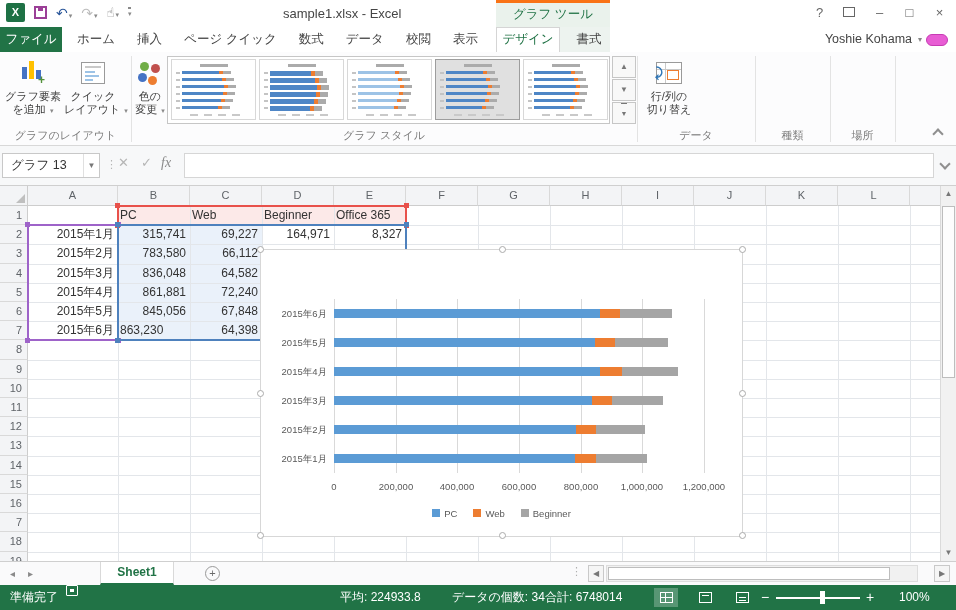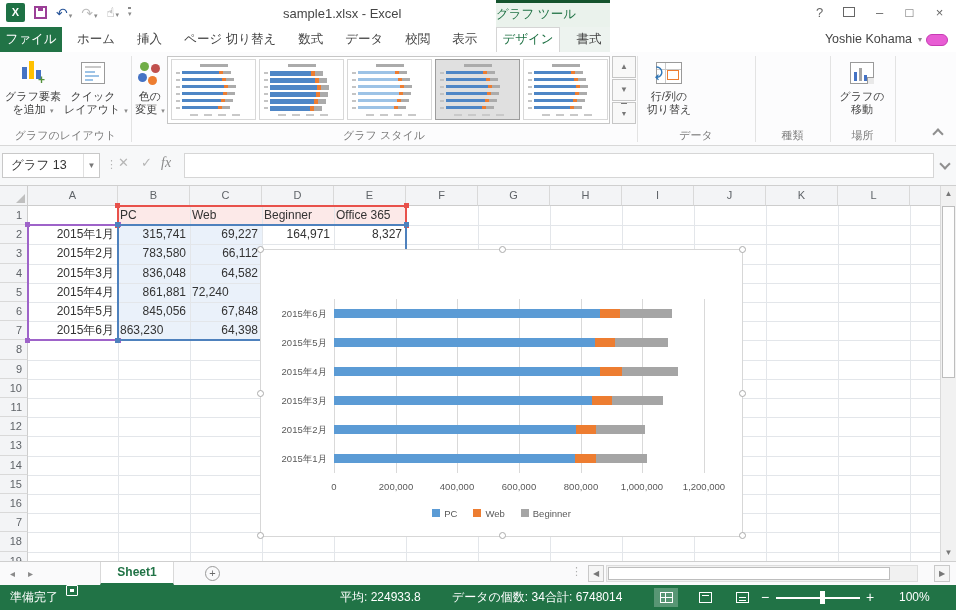--- a/index.html
+++ b/index.html
@@ -10,21 +10,21 @@
   .titlebar{position:absolute;left:0;top:0;width:956px;height:27px;background:#fff;border-bottom:0}
   .qat{position:absolute;left:6px;top:3px;display:flex;align-items:center;gap:9px}
   .xl-logo{display:inline-block;width:19px;height:19px;background:#1E7145;color:#fff;font-weight:bold;font-size:11px;text-align:center;line-height:19px;border-radius:2px}
   .save-ic{display:inline-block;width:13px;height:13px;border:2px solid #9B3F97;position:relative}
   .save-ic:before{content:"";position:absolute;left:2px;top:-1px;width:5px;height:4px;background:#9B3F97}
   .qbtn{color:#2B579A;font-size:14px;line-height:18px}
   .qbtn.dis{color:#BDBDBD}
   .dd7{font-size:7px;color:#8a8a8a;margin-left:1px}
   .qat-bar{display:inline-block;border-top:2px solid #8a8a8a;padding-top:1px;font-size:7px;color:#8a8a8a}
   .wtitle{position:absolute;left:283px;top:6px;font-size:13px;color:#454545}
-  .ctx-hdr{position:absolute;left:496px;top:0;width:114px;height:27px;background:#EAF2EC;border-top:3px solid #14532d;color:#217346;font-size:12.5px;text-align:left;line-height:23px}
+  .ctx-hdr{position:absolute;left:496px;top:0;width:114px;height:27px;background:#EAF2EC;border-top:3px solid #f97316;color:#217346;font-size:12.5px;text-align:center;line-height:23px}
   .winctl{position:absolute;right:3px;top:2px;display:flex;gap:3px}
   .winctl span{display:inline-block;width:27px;height:21px;text-align:center;line-height:21px;color:#666;font-size:13px}
   .rdo-ic{position:relative}
   .rdo-ic i{position:absolute;left:7px;top:5px;width:12px;height:10px;border:1px solid #666}
   
   .tabrow{position:absolute;left:0;top:27px;width:956px;height:25px;background:#fff}
   .filetab{position:absolute;left:0;top:0;width:62px;height:25px;background:#217346;color:#fff;text-align:center;line-height:25px;font-size:12.5px}
   .maintabs{position:absolute;left:66px;top:0;display:flex}
   .maintabs .tab{padding:0 11px;line-height:25px;font-size:12.5px;color:#444;white-space:nowrap}
   .ctx-lower{position:absolute;left:496px;top:0;width:114px;height:25px;background:#EDF3EF}
@@ -116,21 +116,21 @@
       <span>□</span>
       <span>×</span>
     </div>
   </div>
 
   <div class="tabrow">
     <div class="filetab">ファイル</div>
     <div class="maintabs" id="maintabs">
         <div class="tab">ホーム</div>
         <div class="tab">挿入</div>
-        <div class="tab">ページ 切り替え</div>
+        <div class="tab">ページ クイック</div>
         <div class="tab">数式</div>
         <div class="tab">データ</div>
         <div class="tab">校閲</div>
         <div class="tab">表示</div>
       </div>
     <div class="ctx-lower"></div>
     <div class="tab-design">デザイン</div>
     <div class="tab-format">書式</div>
     <span class="username">Yoshie Kohama</span>
     <span class="user-dd">▾</span>
@@ -354,32 +354,20 @@
       </div>
       <div class="blbl">行/列の</div>
       <div class="blbl">切り替え</div>
     </div>
     <div class="glabel" style="left:637px;width:118px">データ</div>
     <div class="rsep" style="left:755px"></div>
 
     <div class="glabel" style="left:755px;width:75px">種類</div>
     <div class="rsep" style="left:830px"></div>
 
-    <div class="bigbtn" style="left:833px">
-      <div class="bicon">
-        <div style="position:relative;width:24px;height:22px;border:1px solid #9a9a9a;background:#fff">
-          <div style="position:absolute;left:3px;bottom:2px;width:3px;height:9px;background:#4472C4"></div>
-          <div style="position:absolute;left:8px;bottom:2px;width:3px;height:13px;background:#A5A5A5"></div>
-          <div style="position:absolute;left:13px;bottom:2px;width:3px;height:6px;background:#4472C4"></div>
-          <div style="position:absolute;right:-1px;bottom:-1px;width:7px;height:7px;background:#E9E9E9;border-left:1px solid #9a9a9a;border-top:1px solid #9a9a9a"></div>
-        </div>
-      </div>
-      <div class="blbl">グラフの</div>
-      <div class="blbl">移動</div>
-    </div>
     <div class="glabel" style="left:830px;width:65px">場所</div>
     <div class="rsep" style="left:895px"></div>
     <span class="chev up" style="position:absolute;left:934px;top:78px"></span>
   </div>
 
   <div class="fbar">
     <div class="namebox"><span>グラフ 13</span><span class="nb-dd">▼</span></div>
     <span class="fdots">⋮</span>
     <span class="fbtn" style="left:118px">✕</span>
     <span class="fbtn" style="left:141px">✓</span>
@@ -466,21 +454,21 @@
       <div style="left: 264px; top: 39.2px; width: 66px; height: 19.2px; line-height: 19.2px; font-size: 12px; color: rgb(51, 51, 51); text-align: right; white-space: nowrap; overflow: hidden;">164,971</div>
       <div style="left: 336px; top: 39.2px; width: 66px; height: 19.2px; line-height: 19.2px; font-size: 12px; color: rgb(51, 51, 51); text-align: right; white-space: nowrap; overflow: hidden;">8,327</div>
       <div style="left: 30px; top: 58.4px; width: 84px; height: 19.2px; line-height: 19.2px; font-size: 12px; color: rgb(51, 51, 51); text-align: right; white-space: nowrap; overflow: hidden;">2015年2月</div>
       <div style="left: 120px; top: 58.4px; width: 66px; height: 19.2px; line-height: 19.2px; font-size: 12px; color: rgb(51, 51, 51); text-align: right; white-space: nowrap; overflow: hidden;">783,580</div>
       <div style="left: 192px; top: 58.4px; width: 66px; height: 19.2px; line-height: 19.2px; font-size: 12px; color: rgb(51, 51, 51); text-align: right; white-space: nowrap; overflow: hidden;">66,112</div>
       <div style="left: 30px; top: 77.6px; width: 84px; height: 19.2px; line-height: 19.2px; font-size: 12px; color: rgb(51, 51, 51); text-align: right; white-space: nowrap; overflow: hidden;">2015年3月</div>
       <div style="left: 120px; top: 77.6px; width: 66px; height: 19.2px; line-height: 19.2px; font-size: 12px; color: rgb(51, 51, 51); text-align: right; white-space: nowrap; overflow: hidden;">836,048</div>
       <div style="left: 192px; top: 77.6px; width: 66px; height: 19.2px; line-height: 19.2px; font-size: 12px; color: rgb(51, 51, 51); text-align: right; white-space: nowrap; overflow: hidden;">64,582</div>
       <div style="left: 30px; top: 96.8px; width: 84px; height: 19.2px; line-height: 19.2px; font-size: 12px; color: rgb(51, 51, 51); text-align: right; white-space: nowrap; overflow: hidden;">2015年4月</div>
       <div style="left: 120px; top: 96.8px; width: 66px; height: 19.2px; line-height: 19.2px; font-size: 12px; color: rgb(51, 51, 51); text-align: right; white-space: nowrap; overflow: hidden;">861,881</div>
-      <div style="left: 192px; top: 96.8px; width: 66px; height: 19.2px; line-height: 19.2px; font-size: 12px; color: rgb(51, 51, 51); white-space: nowrap; overflow: hidden;">72,240</div>
+      <div style="left: 192px; top: 96.8px; width: 66px; height: 19.2px; line-height: 19.2px; font-size: 12px; color: rgb(51, 51, 51); text-align: right; white-space: nowrap; overflow: hidden;">72,240</div>
       <div style="left: 30px; top: 116px; width: 84px; height: 19.2px; line-height: 19.2px; font-size: 12px; color: rgb(51, 51, 51); text-align: right; white-space: nowrap; overflow: hidden;">2015年5月</div>
       <div style="left: 120px; top: 116px; width: 66px; height: 19.2px; line-height: 19.2px; font-size: 12px; color: rgb(51, 51, 51); text-align: right; white-space: nowrap; overflow: hidden;">845,056</div>
       <div style="left: 192px; top: 116px; width: 66px; height: 19.2px; line-height: 19.2px; font-size: 12px; color: rgb(51, 51, 51); text-align: right; white-space: nowrap; overflow: hidden;">67,848</div>
       <div style="left: 30px; top: 135.2px; width: 84px; height: 19.2px; line-height: 19.2px; font-size: 12px; color: rgb(51, 51, 51); text-align: right; white-space: nowrap; overflow: hidden;">2015年6月</div>
       <div style="left: 120px; top: 135.2px; width: 66px; height: 19.2px; line-height: 19.2px; font-size: 12px; color: rgb(51, 51, 51); white-space: nowrap; overflow: hidden;">863,230</div>
       <div style="left: 192px; top: 135.2px; width: 66px; height: 19.2px; line-height: 19.2px; font-size: 12px; color: rgb(51, 51, 51); text-align: right; white-space: nowrap; overflow: hidden;">64,398</div>
       <div style="left: 117px; top: 19px; width: 290px; height: 21.2px; border: 2px solid rgb(232, 81, 75); pointer-events: none;"></div>
       <div style="left: 115px; top: 17px; width: 5px; height: 5px; background: rgb(232, 81, 75); pointer-events: none;"></div>
       <div style="left: 404px; top: 17px; width: 5px; height: 5px; background: rgb(232, 81, 75); pointer-events: none;"></div>
       <div style="left: 115px; top: 37.2px; width: 5px; height: 5px; background: rgb(232, 81, 75); pointer-events: none;"></div>

